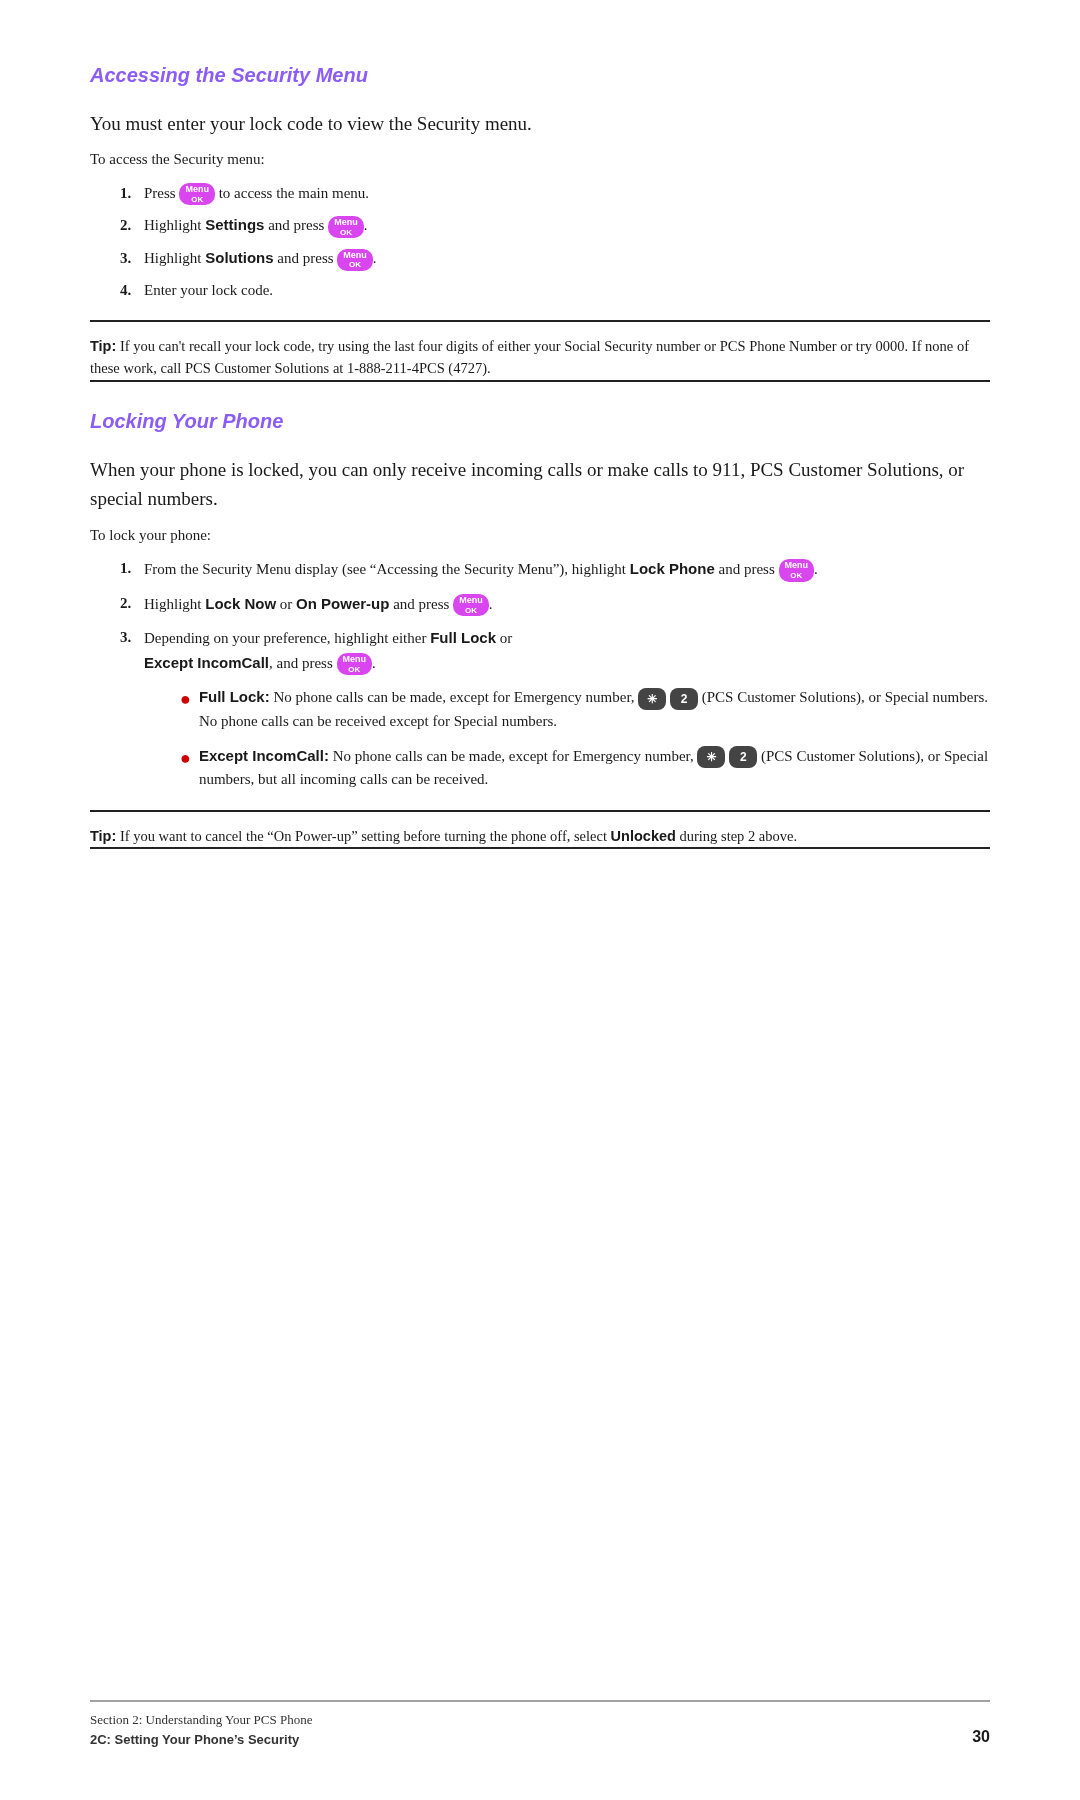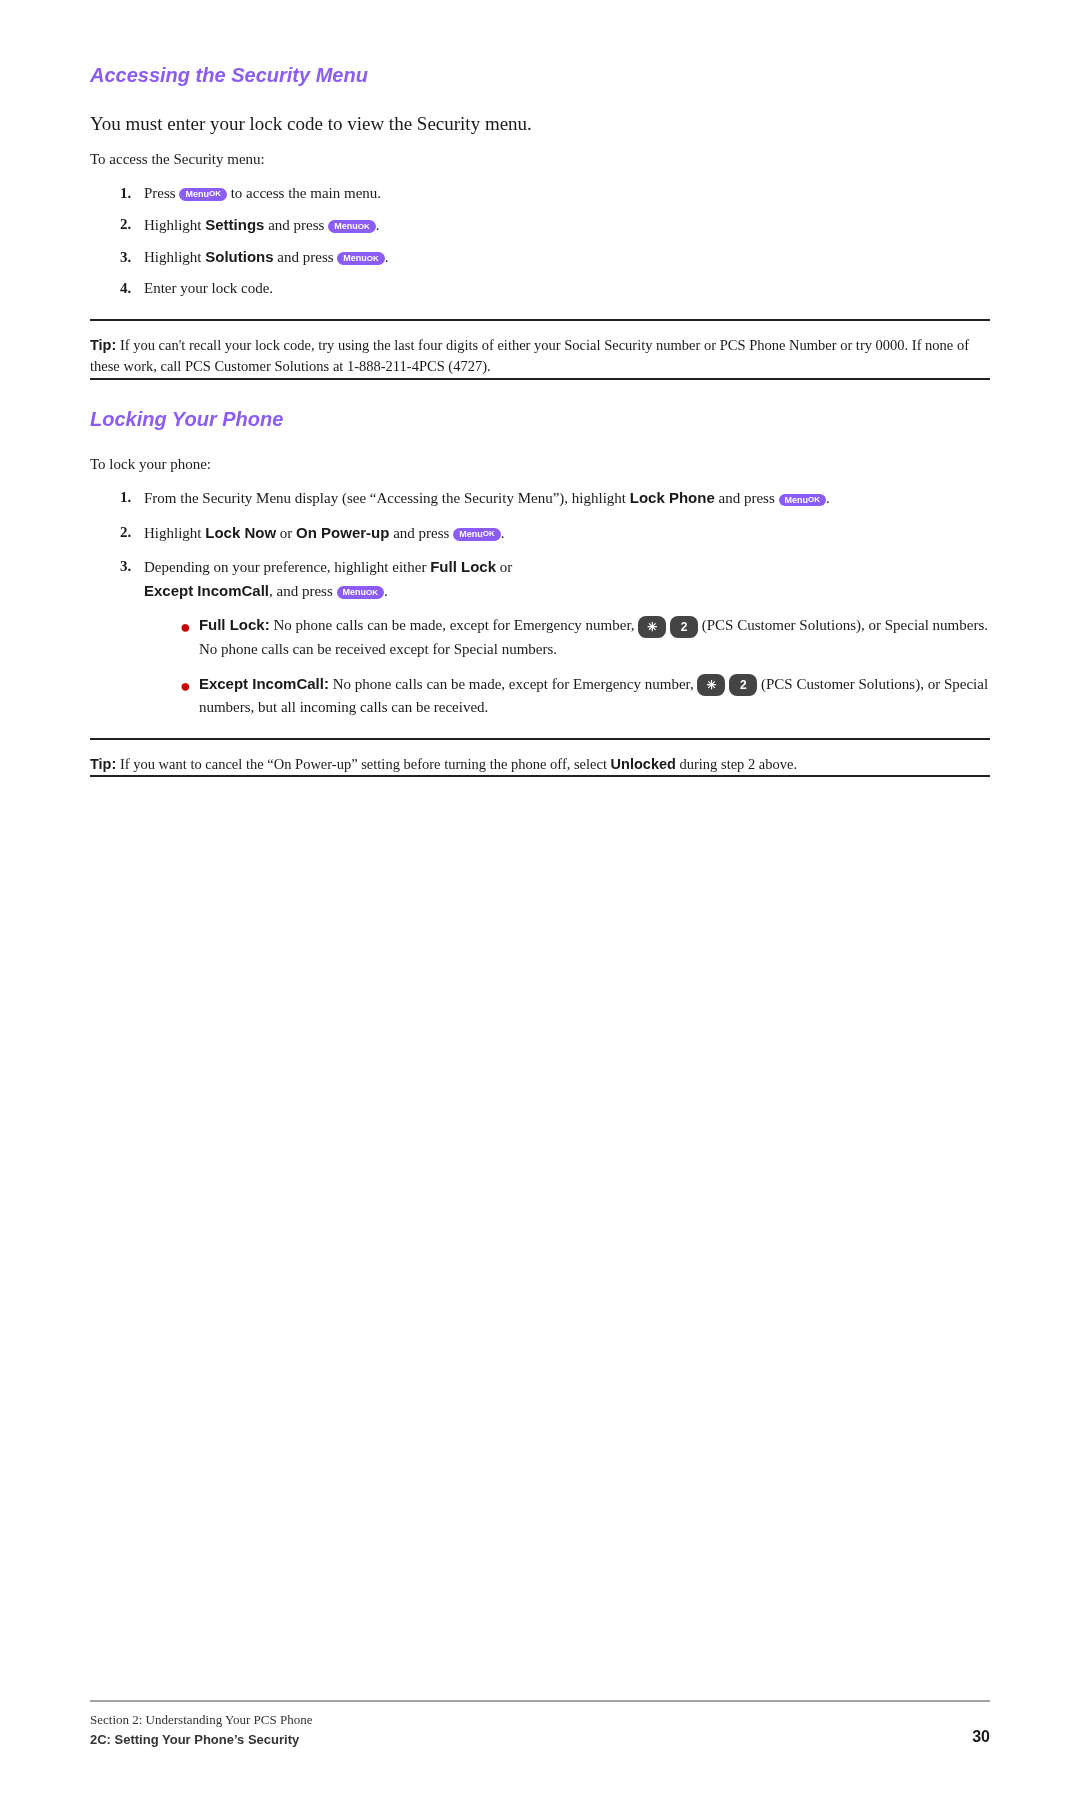--- a/index.html
+++ b/index.html
@@ -49,24 +49,24 @@
     }
 
     .step-num {
       font-weight: bold;
       font-size: 15px;
       min-width: 18px;
     }
 
     .menu-btn-inline {
       display: inline-flex;
-      flex-direction: row;
+      flex-direction: column;
       align-items: center;
       justify-content: center;
-      background: #8b5cf6;
+      background: #d946ef;
       color: #ffffff;
       border-radius: 10px;
       padding: 1px 6px;
       font-family: Arial, Helvetica, sans-serif;
       font-weight: bold;
       vertical-align: middle;
       line-height: 1.2;
       min-width: 34px;
     }
 
@@ -230,20 +230,21 @@
 
     <div class="tip-box">
       <span class="tip-label">Tip:</span>
       <span> If you can't recall your lock code, try using the last four digits of either your Social Security number or PCS Phone Number or try 0000. If none of these work, call PCS Customer Solutions at 1-888-211-4PCS (4727).</span>
     </div>
   </div>
 
   <div>
     <h1 class="section-title">Locking Your Phone</h1>
 
+    <p class="intro-text">When your phone is locked, you can only receive incoming calls or make calls to 911, PCS Customer Solutions, or special numbers.</p>
 
     <p class="to-access">To lock your phone:</p>
 
     <ol class="nested-steps">
 
       <li>
         <div class="step-row">
           <span class="step-num">1.</span>
           <span>From the Security Menu display (see “Accessing the Security Menu”), highlight <span class="bold-term">Lock Phone</span> and press
             <span class="menu-btn-inline">

